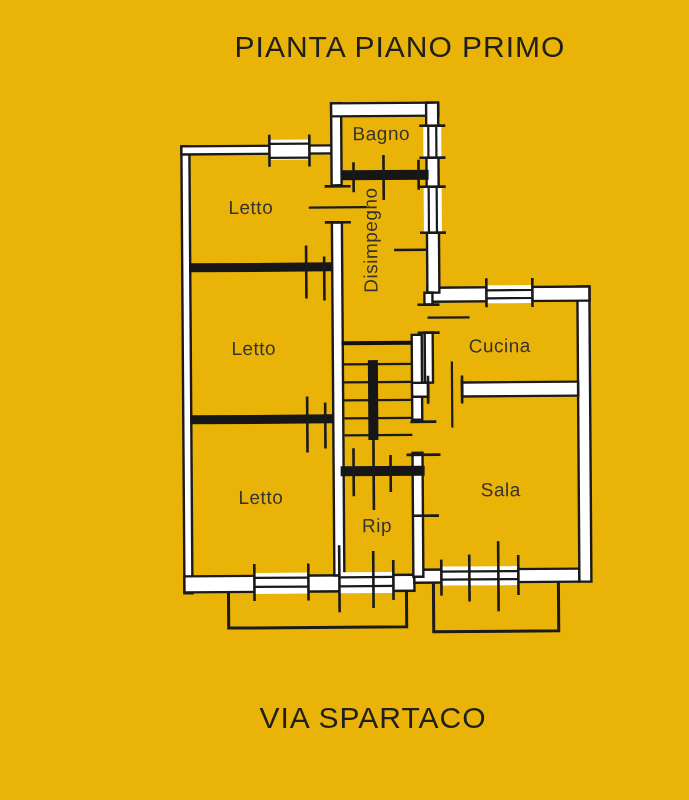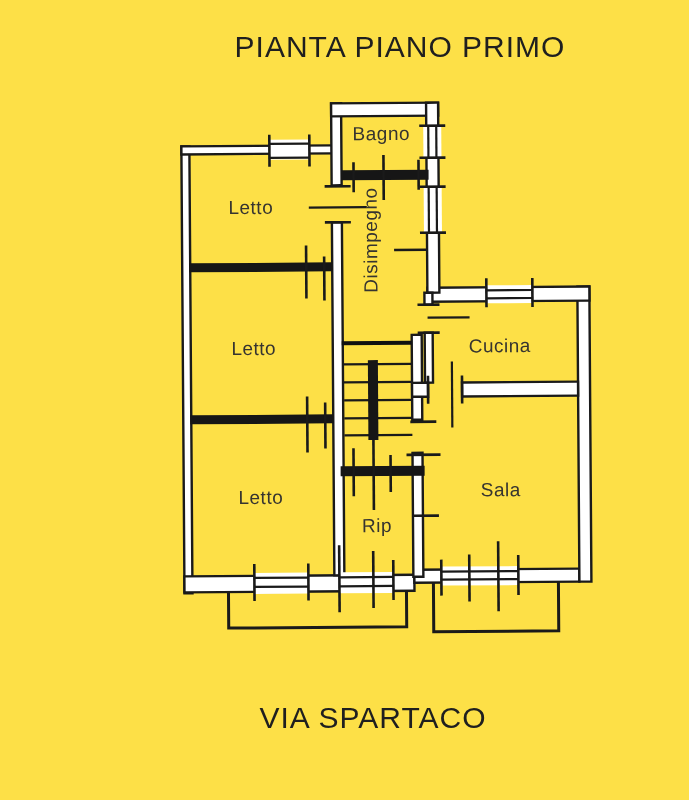--- a/index.html
+++ b/index.html
@@ -1,16 +1,16 @@
 <!DOCTYPE html>
 <html><head>
 <meta charset="utf-8">
 <style>
   html,body{margin:0;padding:0;background:#ffffff;}
-  .page{position:relative;width:689px;height:800px;background:#fde047;overflow:hidden;}
+  .page{position:relative;width:689px;height:800px;background:#eab308;overflow:hidden;}
   svg{display:block;}
   .wb{fill:#ffffff;stroke:#1a1a1a;stroke-width:2.4;}          
   .ws{fill:#161616;stroke:none;}                               
   .ln{stroke:#1a1a1a;stroke-width:2.2;fill:none;}              
   .lt{stroke:#111111;stroke-width:4;fill:none;}                
   .tk{stroke:#1a1a1a;stroke-width:2.6;fill:none;}              
   .wf{fill:#ffffff;stroke:none;}                               
   .wn{stroke:#1a1a1a;stroke-width:2.2;fill:none;}              
   .bal{fill:none;stroke:#1a1a1a;stroke-width:3;}               
   text{font-family:"Liberation Sans","DejaVu Sans",sans-serif;}

